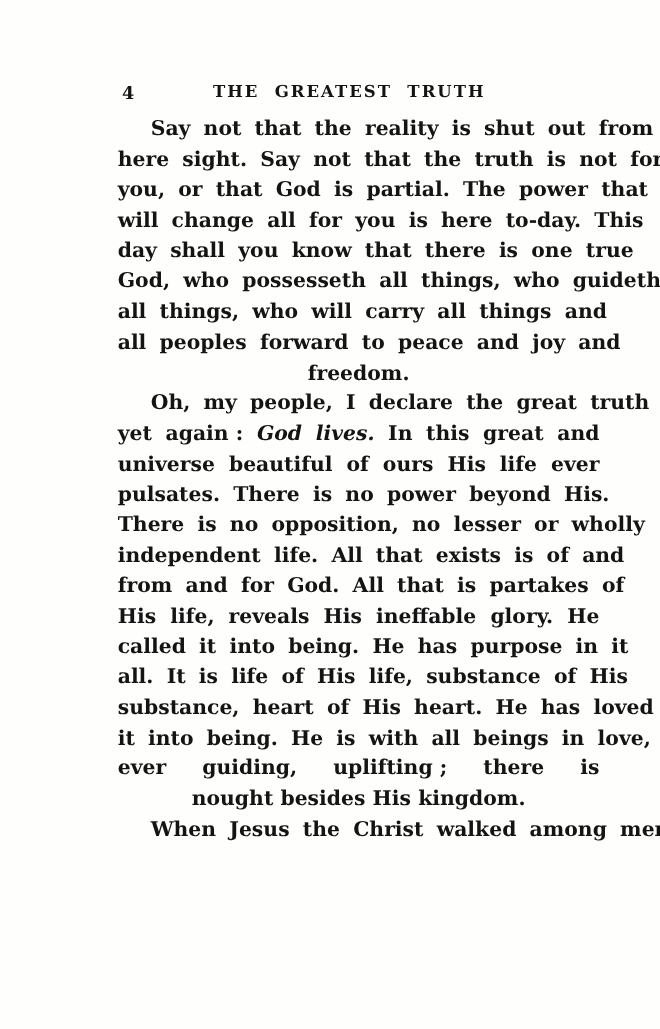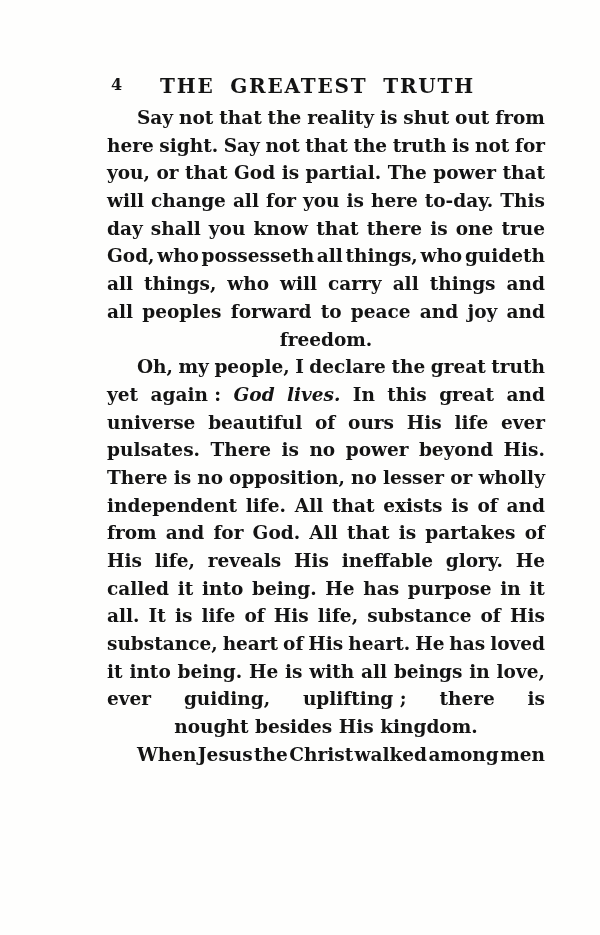--- a/index.html
+++ b/index.html
@@ -17,38 +17,38 @@
     position:absolute;left:107px;top:74px;width:438px;height:20px;
     font-weight:700;
   }
   .pagenum{
     position:absolute;left:4px;top:1px;
     font-size:16px;font-weight:700;
   }
   .title{
     position:absolute;left:0;right:17px;top:0;
     text-align:center;
-    font-size:20px;font-weight:700;
+    font-size:15px;font-weight:700;
     letter-spacing:1.8px;word-spacing:7px;
     white-space:nowrap;
   }
   .body{
     position:absolute;left:107px;top:104px;width:438px;
   }
   .paragraph{margin:0;}
   .line{
     display:flex;
     gap:6.5px;
     height:27.7px;
     font-size:18.5px;
     font-weight:700;
     overflow:visible;
     justify-content:center;
   }
-  .line.just{justify-content:space-between;gap:0;}
+  .line.just{justify-content:space-between;gap:12px;}
   .line.indent{padding-left:30px;}
   .w{line-height:27.7px;white-space:pre;}
   .w i{font-style:italic;}
 </style>
 </head>
 <body>
 
 <div class="page">
   <div class="header">
     <span class="pagenum">4</span>

